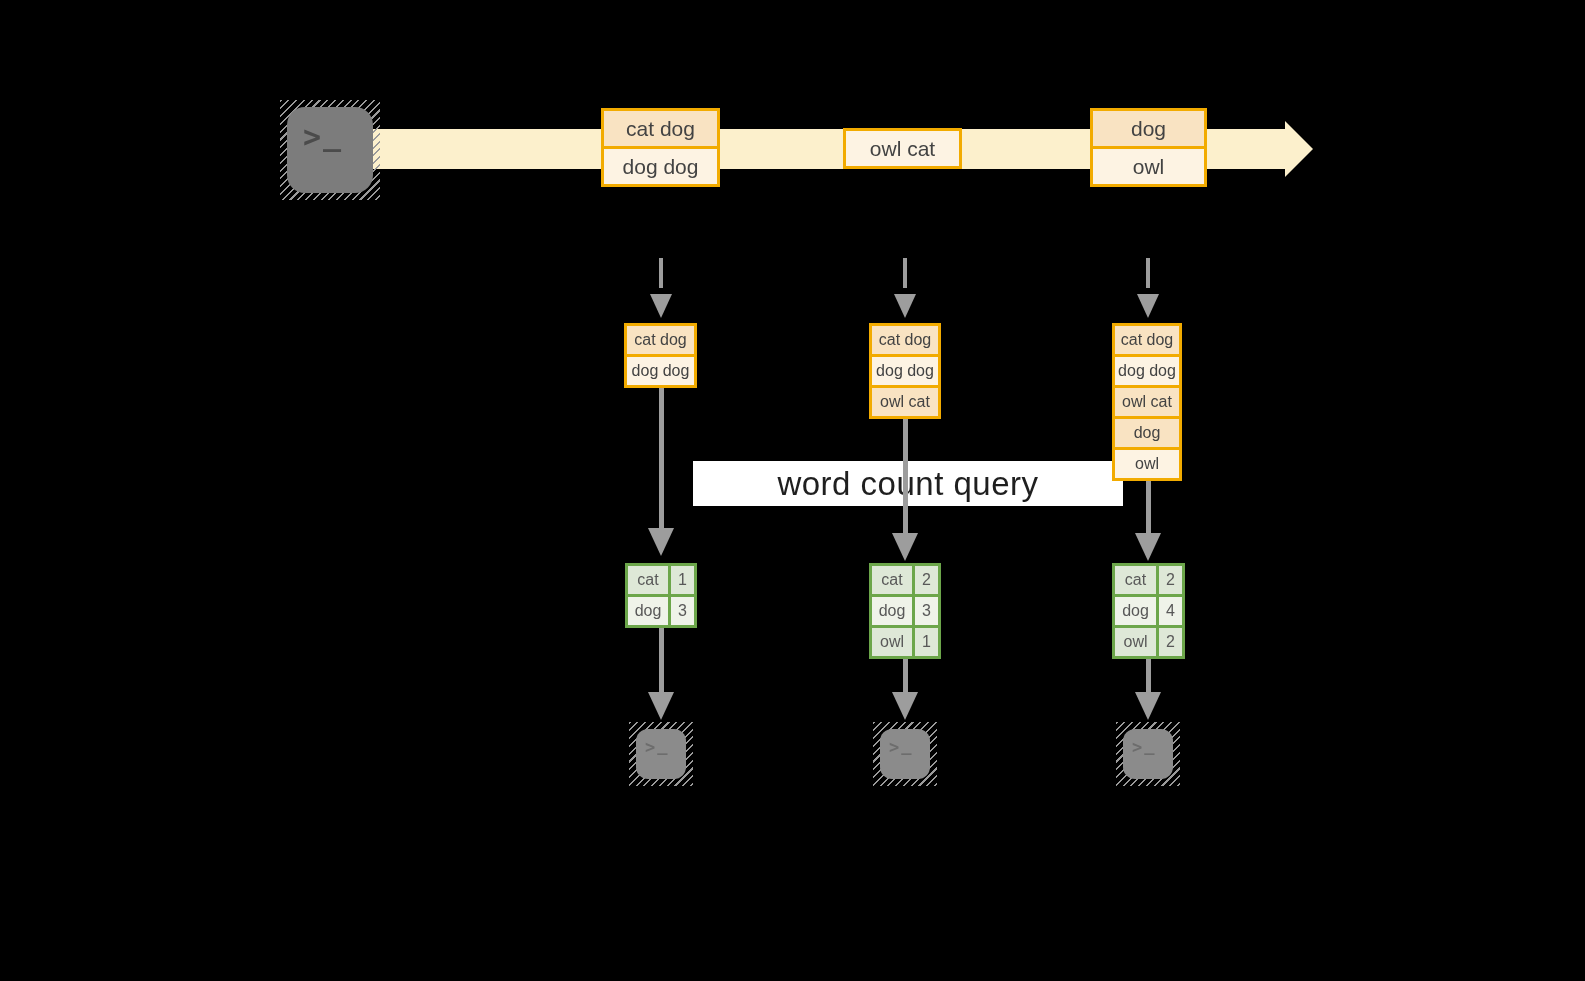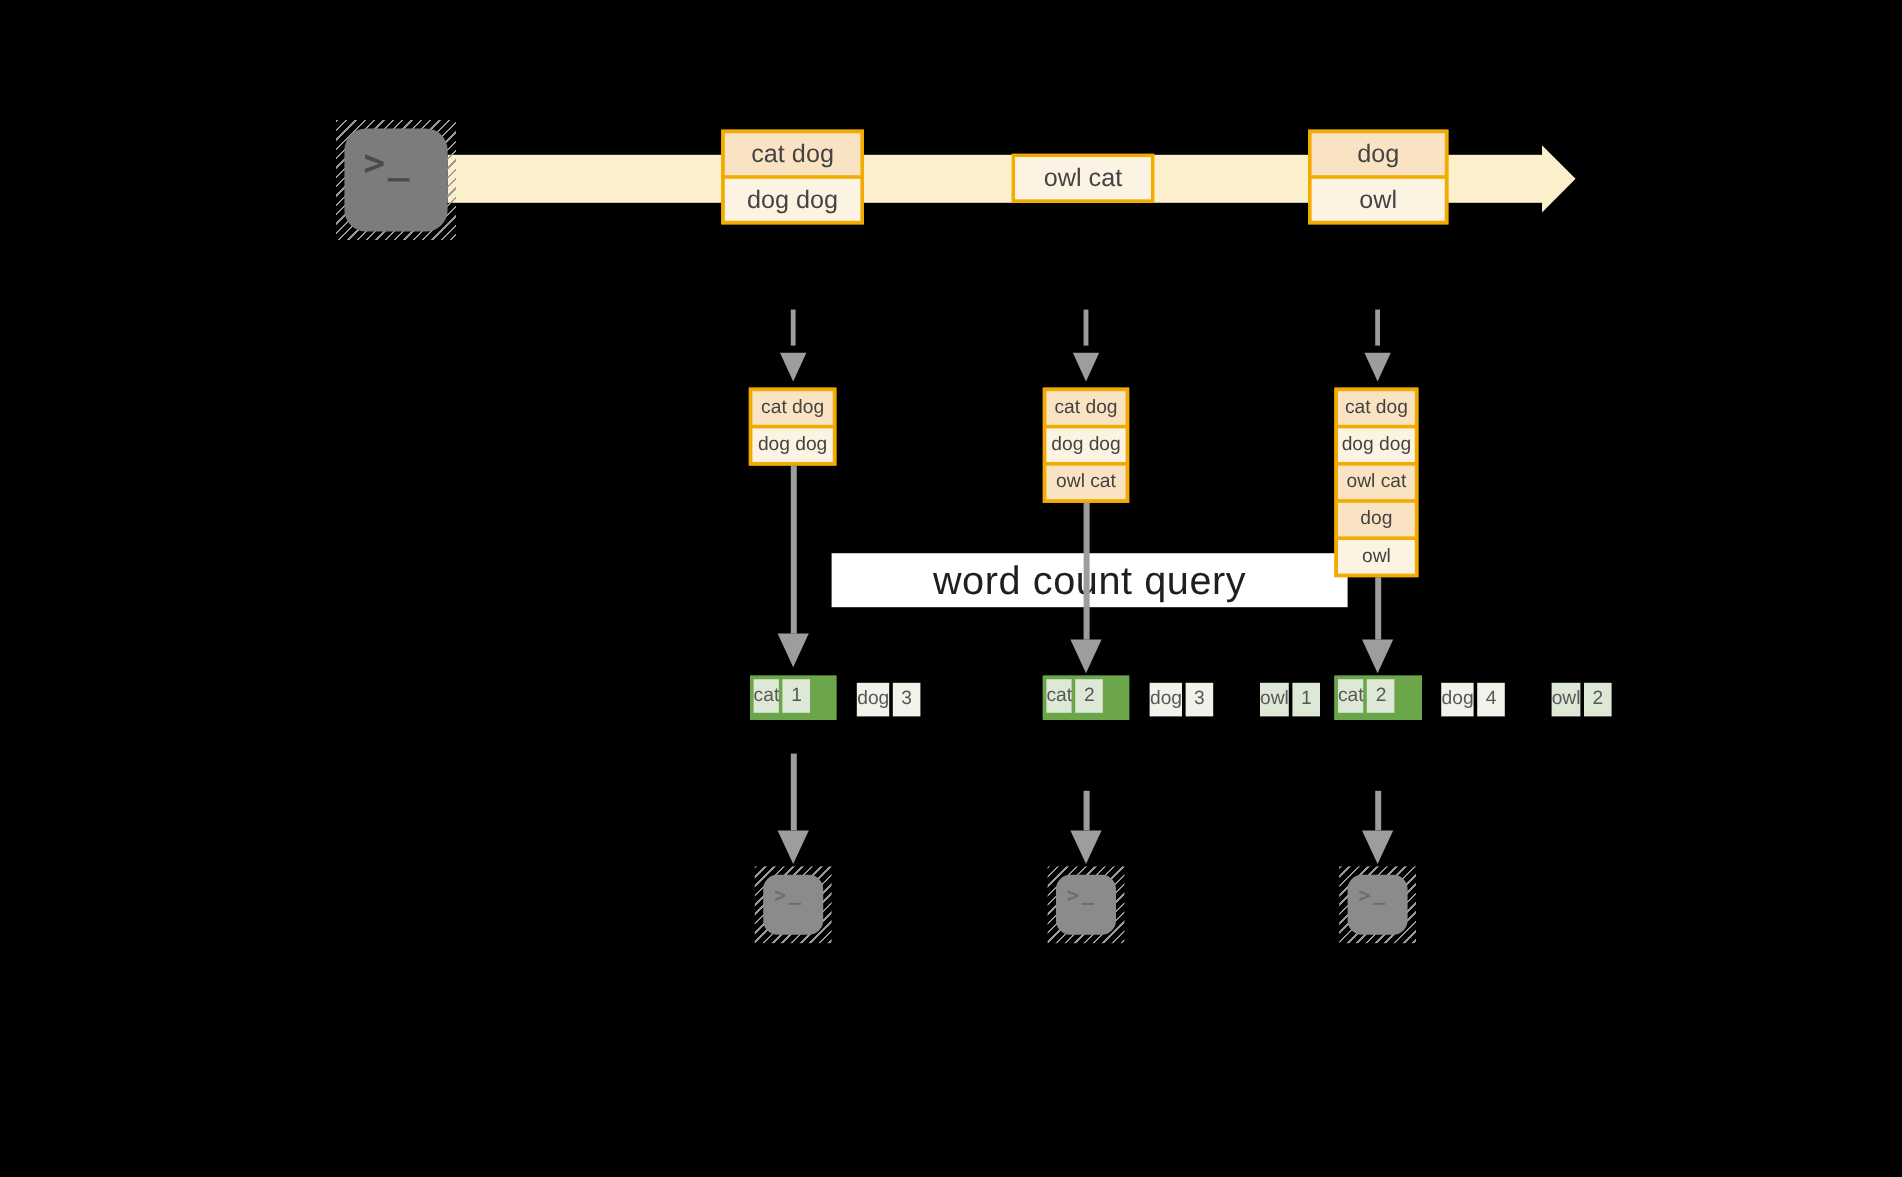--- a/index.html
+++ b/index.html
@@ -58,21 +58,21 @@
   .query-band{
     background:var(--label-bg);z-index:2;
     display:flex;align-items:center;justify-content:center;
   }
   .query-band span{font-size:33px;color:var(--text-dark);letter-spacing:0.5px;}
 
   
   .counttable{
     border:3px solid var(--table-border);
     background:var(--table-border);
-    z-index:3;display:flex;flex-direction:row;gap:39px;
+    z-index:3;display:flex;flex-direction:column;
   }
   .counttable .trow{display:flex;height:28px;}
   .counttable .trow + .trow{margin-top:3px;}
   .counttable .trow.dark .tlabel,.counttable .trow.dark .tvalue{background:var(--table-row-dark);}
   .counttable .trow.light .tlabel,.counttable .trow.light .tvalue{background:var(--table-row-light);}
   .counttable .tlabel{
     flex:1;display:flex;align-items:center;justify-content:center;
     font-size:16px;color:var(--text-table);
   }
   .counttable .tvalue{

